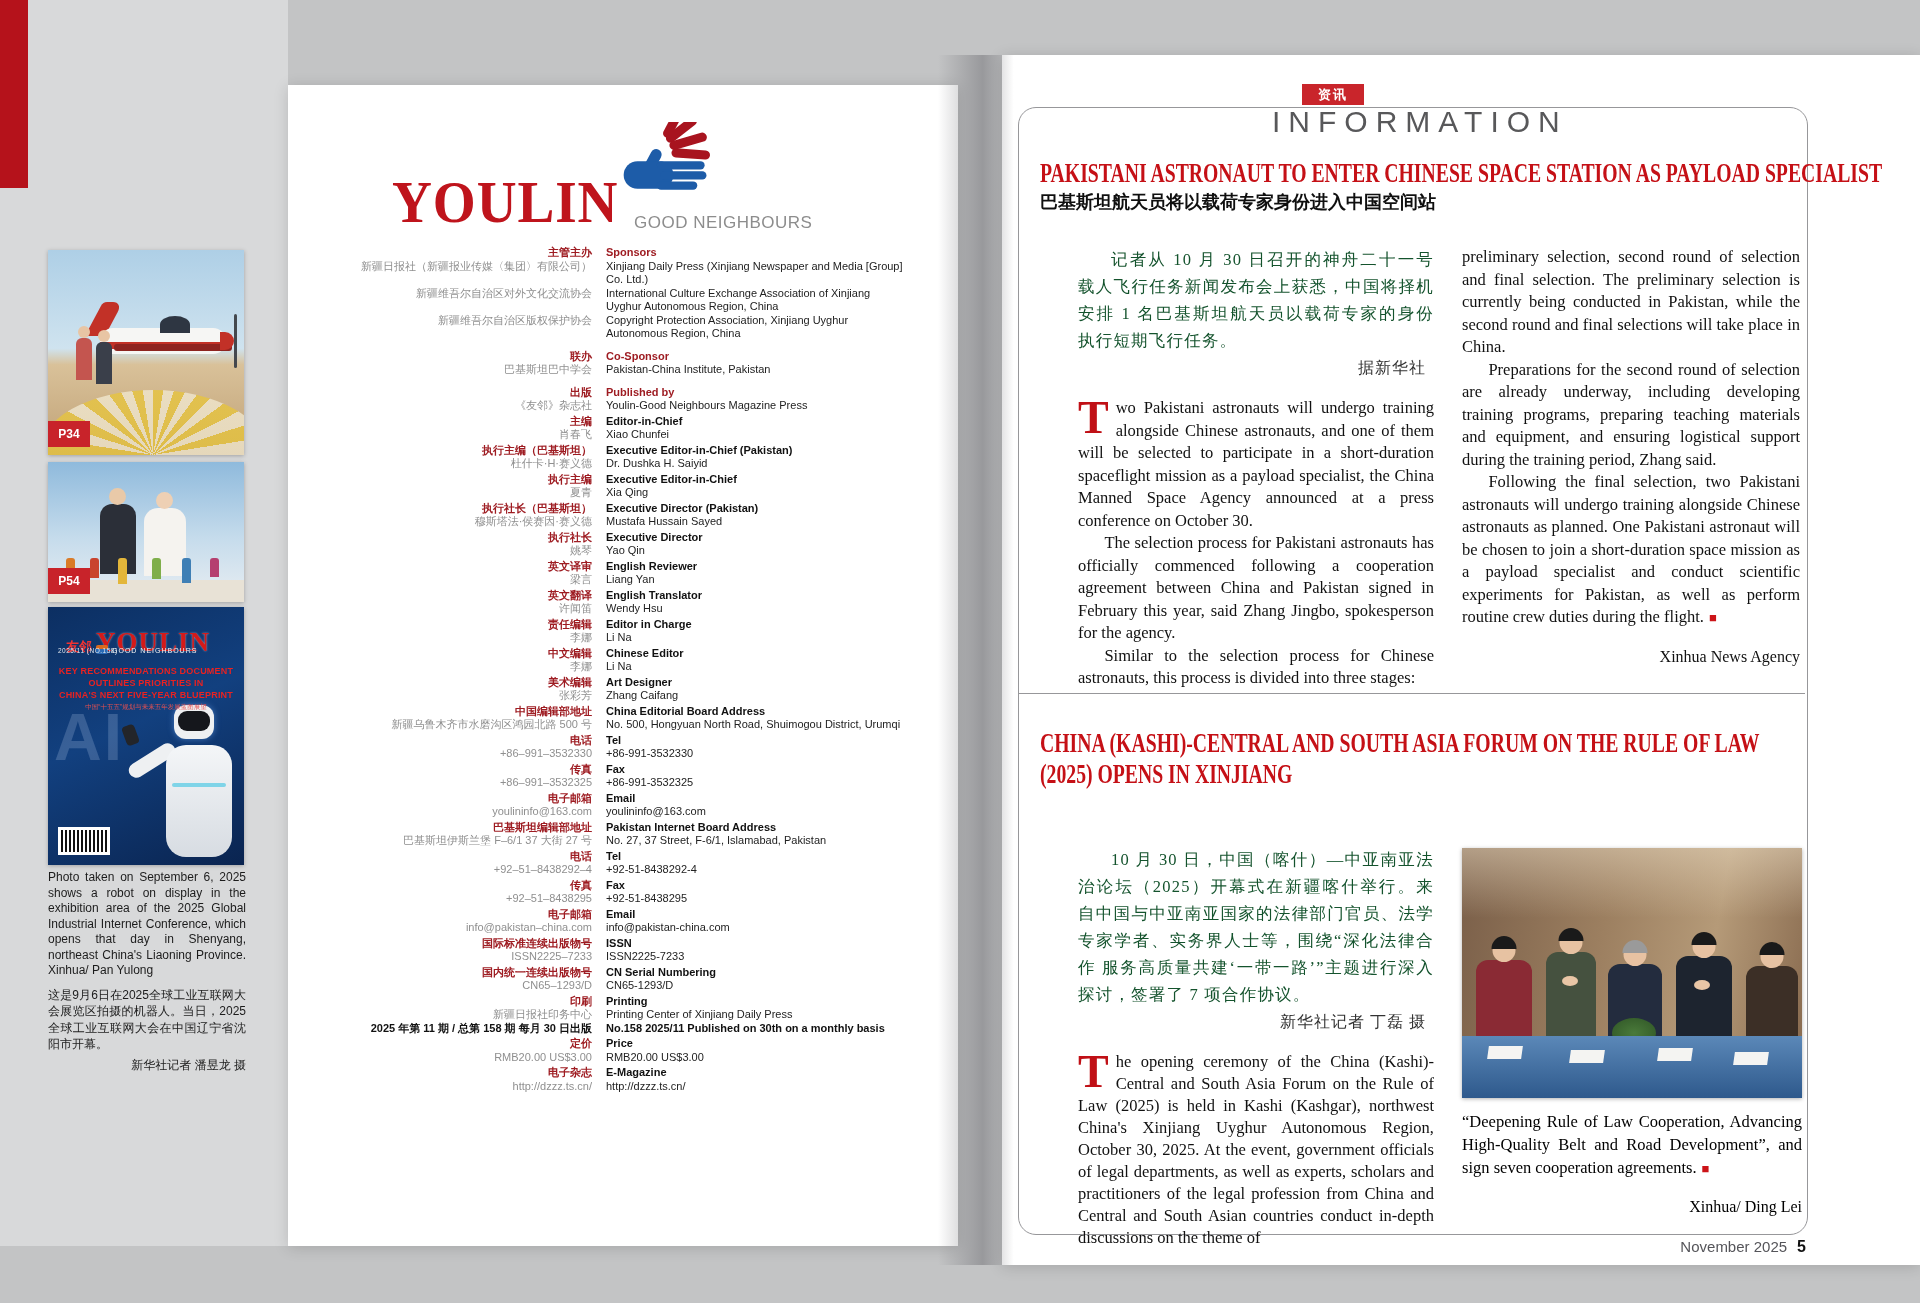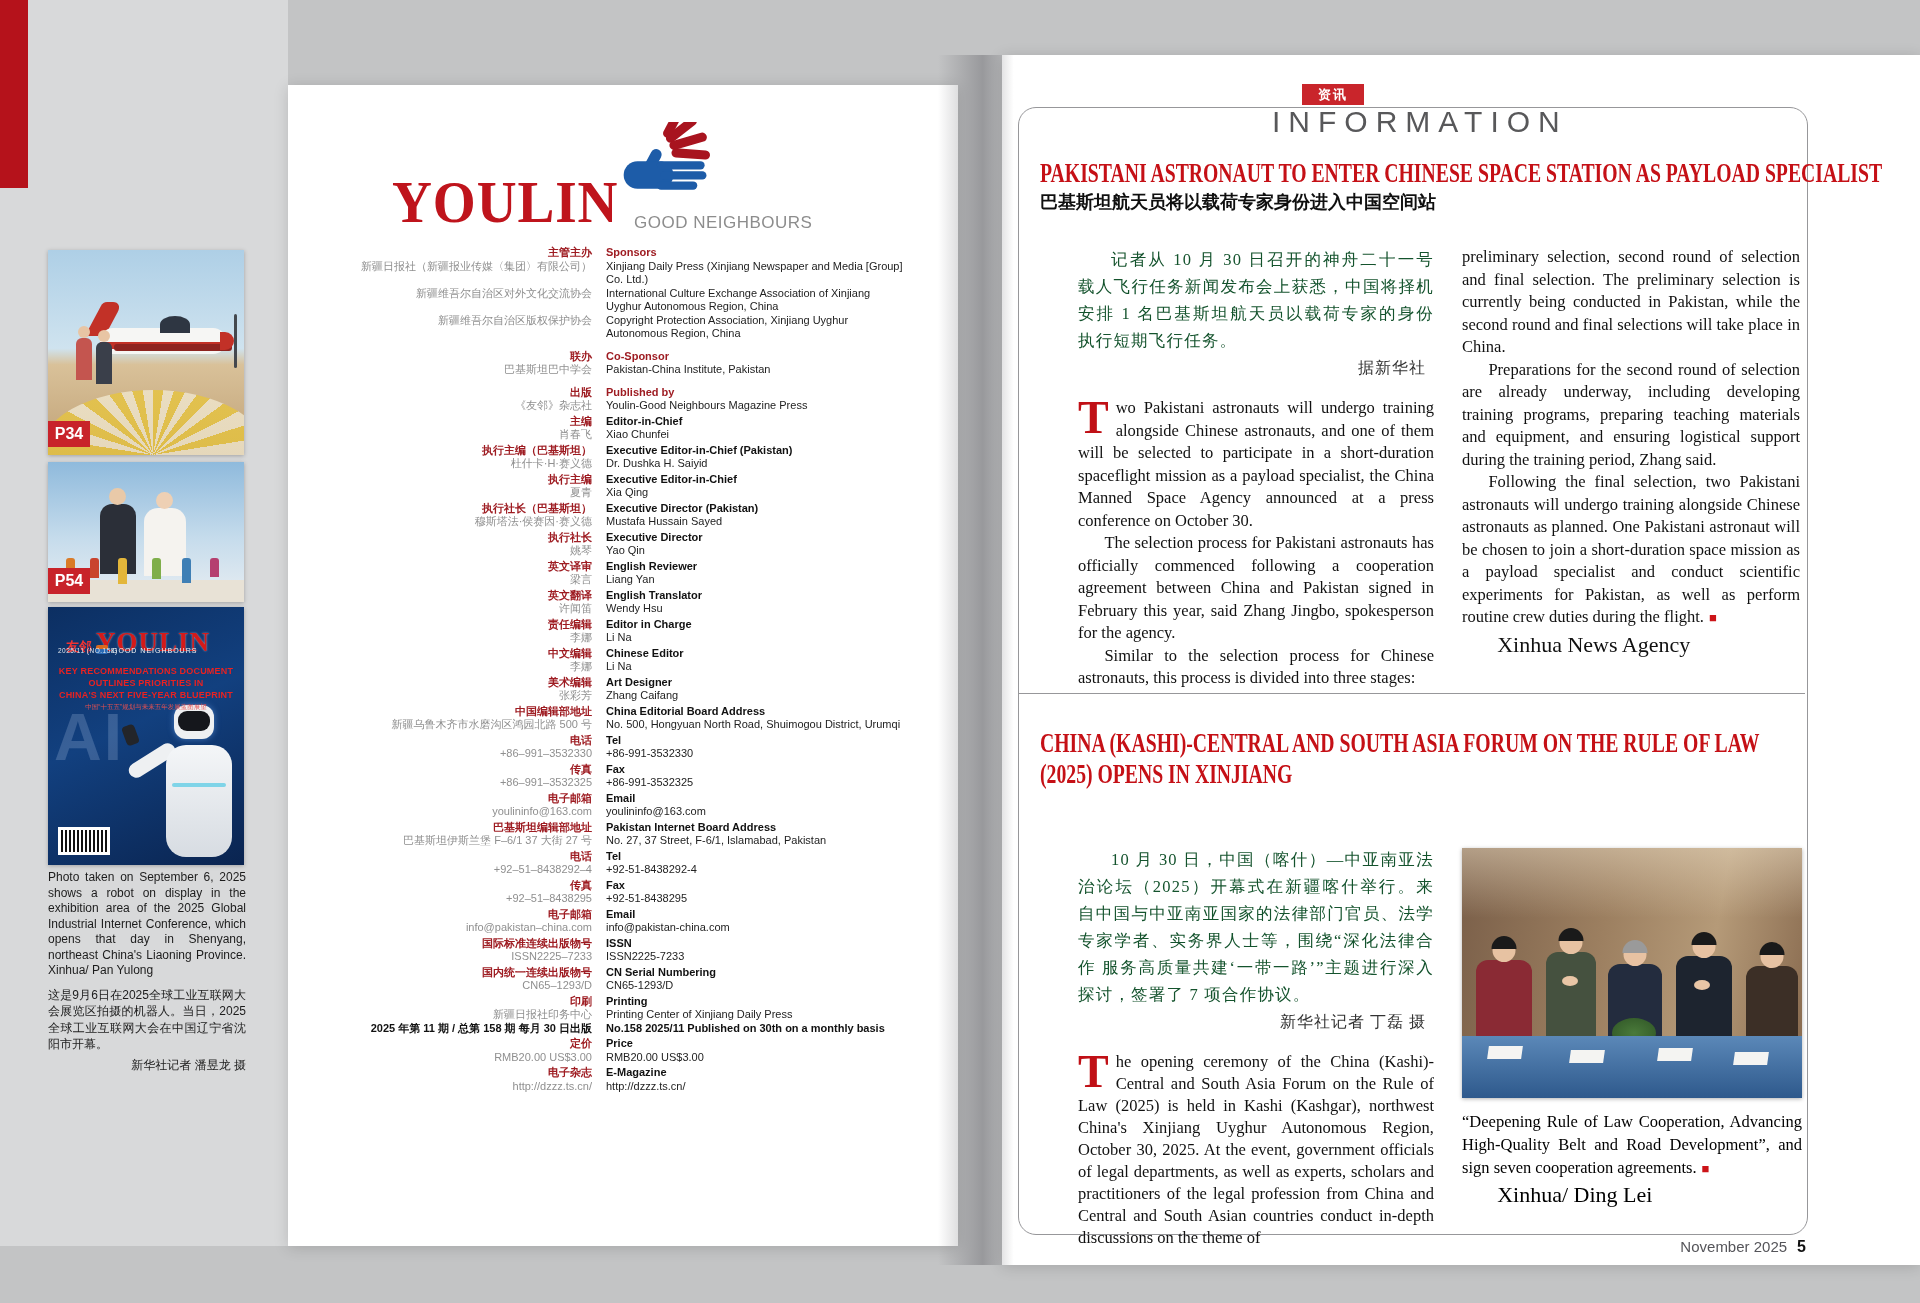--- a/index.html
+++ b/index.html
@@ -13,21 +13,21 @@
   #left-page{left:288px;top:85px;width:670px;height:1161px;background:#ffffff;
              box-shadow:0 2px 14px rgba(0,0,0,.15);}
   #right-page{left:1002px;top:55px;width:918px;height:1210px;background:#ffffff;
               box-shadow:0 2px 14px rgba(0,0,0,.15);}
   #gutter{left:938px;top:55px;width:86px;height:1210px;
           background:linear-gradient(to right,rgba(150,150,153,0) 0%,rgba(110,110,115,.5) 52%,rgba(255,255,255,0) 88%);}
 
   
   .photo{position:absolute;left:48px;width:196px;overflow:hidden;box-shadow:0 1px 4px rgba(0,0,0,.25);}
   .p-tag{position:absolute;left:0;width:42px;height:26px;background:#c8232a;color:#fff;
-         font-weight:bold;font-size:16px;display:flex;align-items:center;justify-content:center;}
+         font-weight:bold;font-size:12px;display:flex;align-items:center;justify-content:center;}
   
   #photo-airplane{top:250px;height:205px;background:linear-gradient(#aecfe6 0%,#cfe3ef 48%,#d9c199 56%,#bfa176 100%);}
   .star-burst{position:absolute;left:-10px;top:140px;width:230px;height:130px;border-radius:50%;opacity:.75;
               background:repeating-conic-gradient(#e8c53a 0 9deg,#f2ead2 9deg 18deg);}
   .plane-body{position:absolute;left:52px;top:78px;width:126px;height:26px;border-radius:14px;
               background:linear-gradient(#f6f6f4 0 55%,#c23127 55% 80%,#f6f6f4 80%);}
   .plane-tail{position:absolute;left:46px;top:52px;width:20px;height:34px;background:#c23127;transform:skewX(-28deg);border-radius:4px 10px 0 0;}
   .plane-wing{position:absolute;left:66px;top:94px;width:118px;height:7px;background:#8e2420;border-radius:3px;}
   .plane-canopy{position:absolute;left:112px;top:66px;width:30px;height:17px;border-radius:50% 50% 0 0;background:#2e3642;}
   .plane-nose{position:absolute;left:172px;top:82px;width:14px;height:18px;border-radius:0 9px 9px 0;background:#c23127;}
@@ -116,21 +116,21 @@
   .zh-para{margin:6px 0 0 0;font-size:16.5px;line-height:27px;letter-spacing:1.2px;color:#14532d;
            text-align:justify;text-indent:2em;}
   .zh-credit{margin:4px 0 0 0;padding-right:8px;font-size:16px;letter-spacing:1px;color:#333;text-align:right;}
   .en-block{margin-top:18px;}
   .para{margin:0;font-size:16.5px;line-height:22.5px;text-align:justify;}
   .para.ind{text-indent:1.6em;}
   #a1-col2 .para{line-height:22.5px;}
   #a2-col1 .para{line-height:22px;}
   .dropcap{float:left;font-size:46px;line-height:37px;font-weight:bold;color:#c01016;margin:2px 7px 0 0;}
   .sq{color:#cc1418;font-size:13px;margin-left:5px;}
-  .en-credit{margin:2px 0 0 0;font-size:22px;text-indent:1.6em;}
+  .en-credit{margin:18px 0 0 0;font-size:16px;text-indent:1.6em;text-align:right;}
 
   
   #conf-photo{left:1462px;top:848px;width:340px;height:250px;overflow:hidden;position:absolute;
               background:linear-gradient(100deg,#7a5f49 0%,#9c7f60 40%,#b59a78 70%,#86684d 100%);
               box-shadow:0 1px 4px rgba(0,0,0,.3);}
   .conf-wall{position:absolute;left:0;top:0;width:340px;height:70px;background:linear-gradient(rgba(235,220,195,.5),rgba(235,220,195,0));}
   .cp{position:absolute;border-radius:12px 12px 0 0;}
   .cp::before{content:"";position:absolute;top:-21px;left:50%;transform:translateX(-50%);width:23px;height:23px;border-radius:50%;background:#e7c2a2;}
   .cp::after{content:"";position:absolute;top:-24px;left:50%;transform:translateX(-50%);width:25px;height:13px;border-radius:13px 13px 0 0;background:#1a1a1a;}
   .cp1{left:14px;top:112px;width:56px;height:76px;background:#8a2a34;}

